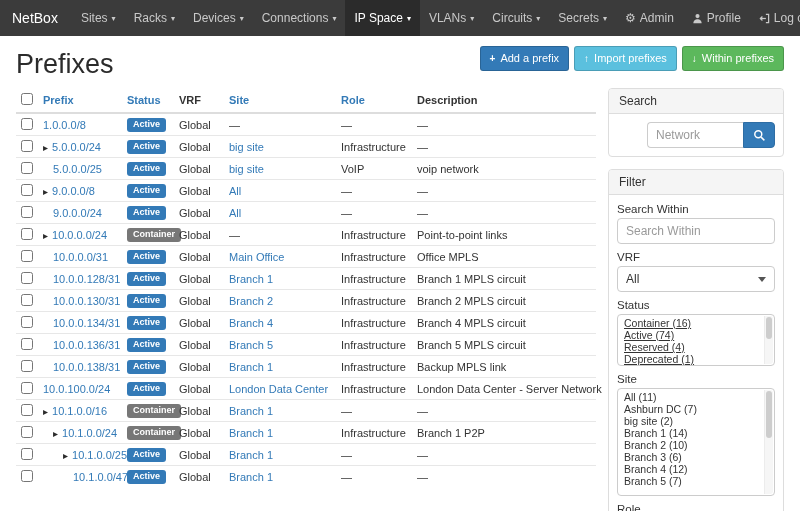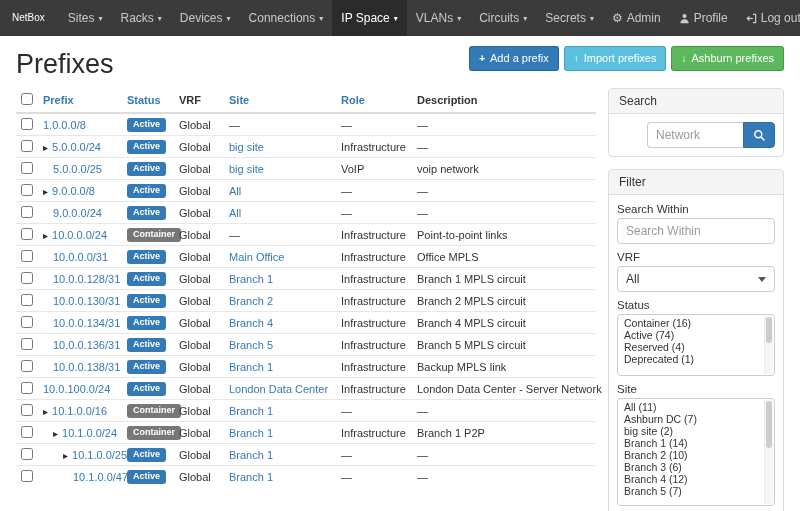--- a/index.html
+++ b/index.html
@@ -5,21 +5,21 @@
   * { box-sizing: border-box; }
   html, body { margin: 0; padding: 0; }
   body {
     width: 800px; height: 511px; overflow: hidden;
     background: #fff; color: #333;
     font-family: "Liberation Sans", sans-serif; font-size: 12px;
   }
 
   
   .navbar { height: 36px; background: var(--navbar_bg, #3b3b3b); display: flex; align-items: stretch; }
-  .brand { color: #fff; font-size: 10px; line-height: 36px; padding: 0 14px 0 12px; cursor: pointer; }
+  .brand { color: #fff; font-size: 14px; line-height: 36px; padding: 0 14px 0 12px; cursor: pointer; }
   .nav-left, .nav-right { display: flex; }
   .nav-right { margin-left: auto; padding-right: 8px; }
   .nav-item { line-height: 36px; height: 36px; padding: 8px 9px; color: #c9c9c9; cursor: pointer;
               display: flex; align-items: center; gap: 4px; font-size: 12px; white-space: nowrap; }
   .nav-item.active { background: #2b2b2b; color: #fff; }
   .nav-caret { font-size: 8px; line-height: 1; margin-top: 2px; }
   .nav-ico { font-size: 12px; line-height: 1; display: inline-flex; align-items: center; }
   .nav-ico svg { display: block; }
 
   
@@ -73,21 +73,21 @@
   .filter-label.first { margin-top: 0; }
   .select { height: 26px; border: 1px solid #ccc; border-radius: 4px; background: #fff;
             display: flex; align-items: center; justify-content: space-between; padding: 0 8px;
             font-size: 12px; color: #333; cursor: pointer; }
   .select-caret { width: 0; height: 0; border-left: 4px solid transparent;
                   border-right: 4px solid transparent; border-top: 5px solid #555; }
   .listbox { border: 1px solid #ccc; border-radius: 4px; background: #fff; position: relative; overflow: hidden; }
   .listbox-options { padding: 2px 0; }
   .listbox-option { font-size: 10.5px; line-height: 12px; padding: 0 6px; white-space: nowrap;
                     overflow: hidden; cursor: pointer; color: #333; }
-  .lb-status { height: 62px; }
+  .lb-status { height: 52px; text-decoration: underline; }
   .lb-site   { height: 108px; }
   .lb-role   { height: 60px; }
   .scrollbar { position: absolute; top: 1px; right: 1px; bottom: 1px; width: 9px;
                background: #f6f6f6; border-left: 1px solid #ececec; border-radius: 0 3px 3px 0; cursor: pointer; }
   .thumb { position: absolute; top: 1px; left: 1px; right: 1px; height: 45%;
            background: #cdcdcd; border-radius: 3px; }
 </style>
 </head>
 <body>
 
@@ -160,21 +160,21 @@
     <button class="btn btn-primary">
       <span class="btn-ico">+</span>
       <span>Add a prefix</span>
     </button>
     <button class="btn btn-info">
       <span class="btn-ico">↑</span>
       <span>Import prefixes</span>
     </button>
     <button class="btn btn-success">
       <span class="btn-ico">↓</span>
-      <span>Ashburn prefixes</span>
+      <span>Within prefixes</span>
     </button>
   </div>
 </div>
 
 <div class="content">
 
   <div class="main">
     <table class="prefix-table">
       <colgroup>
         <col style="width:22px">

